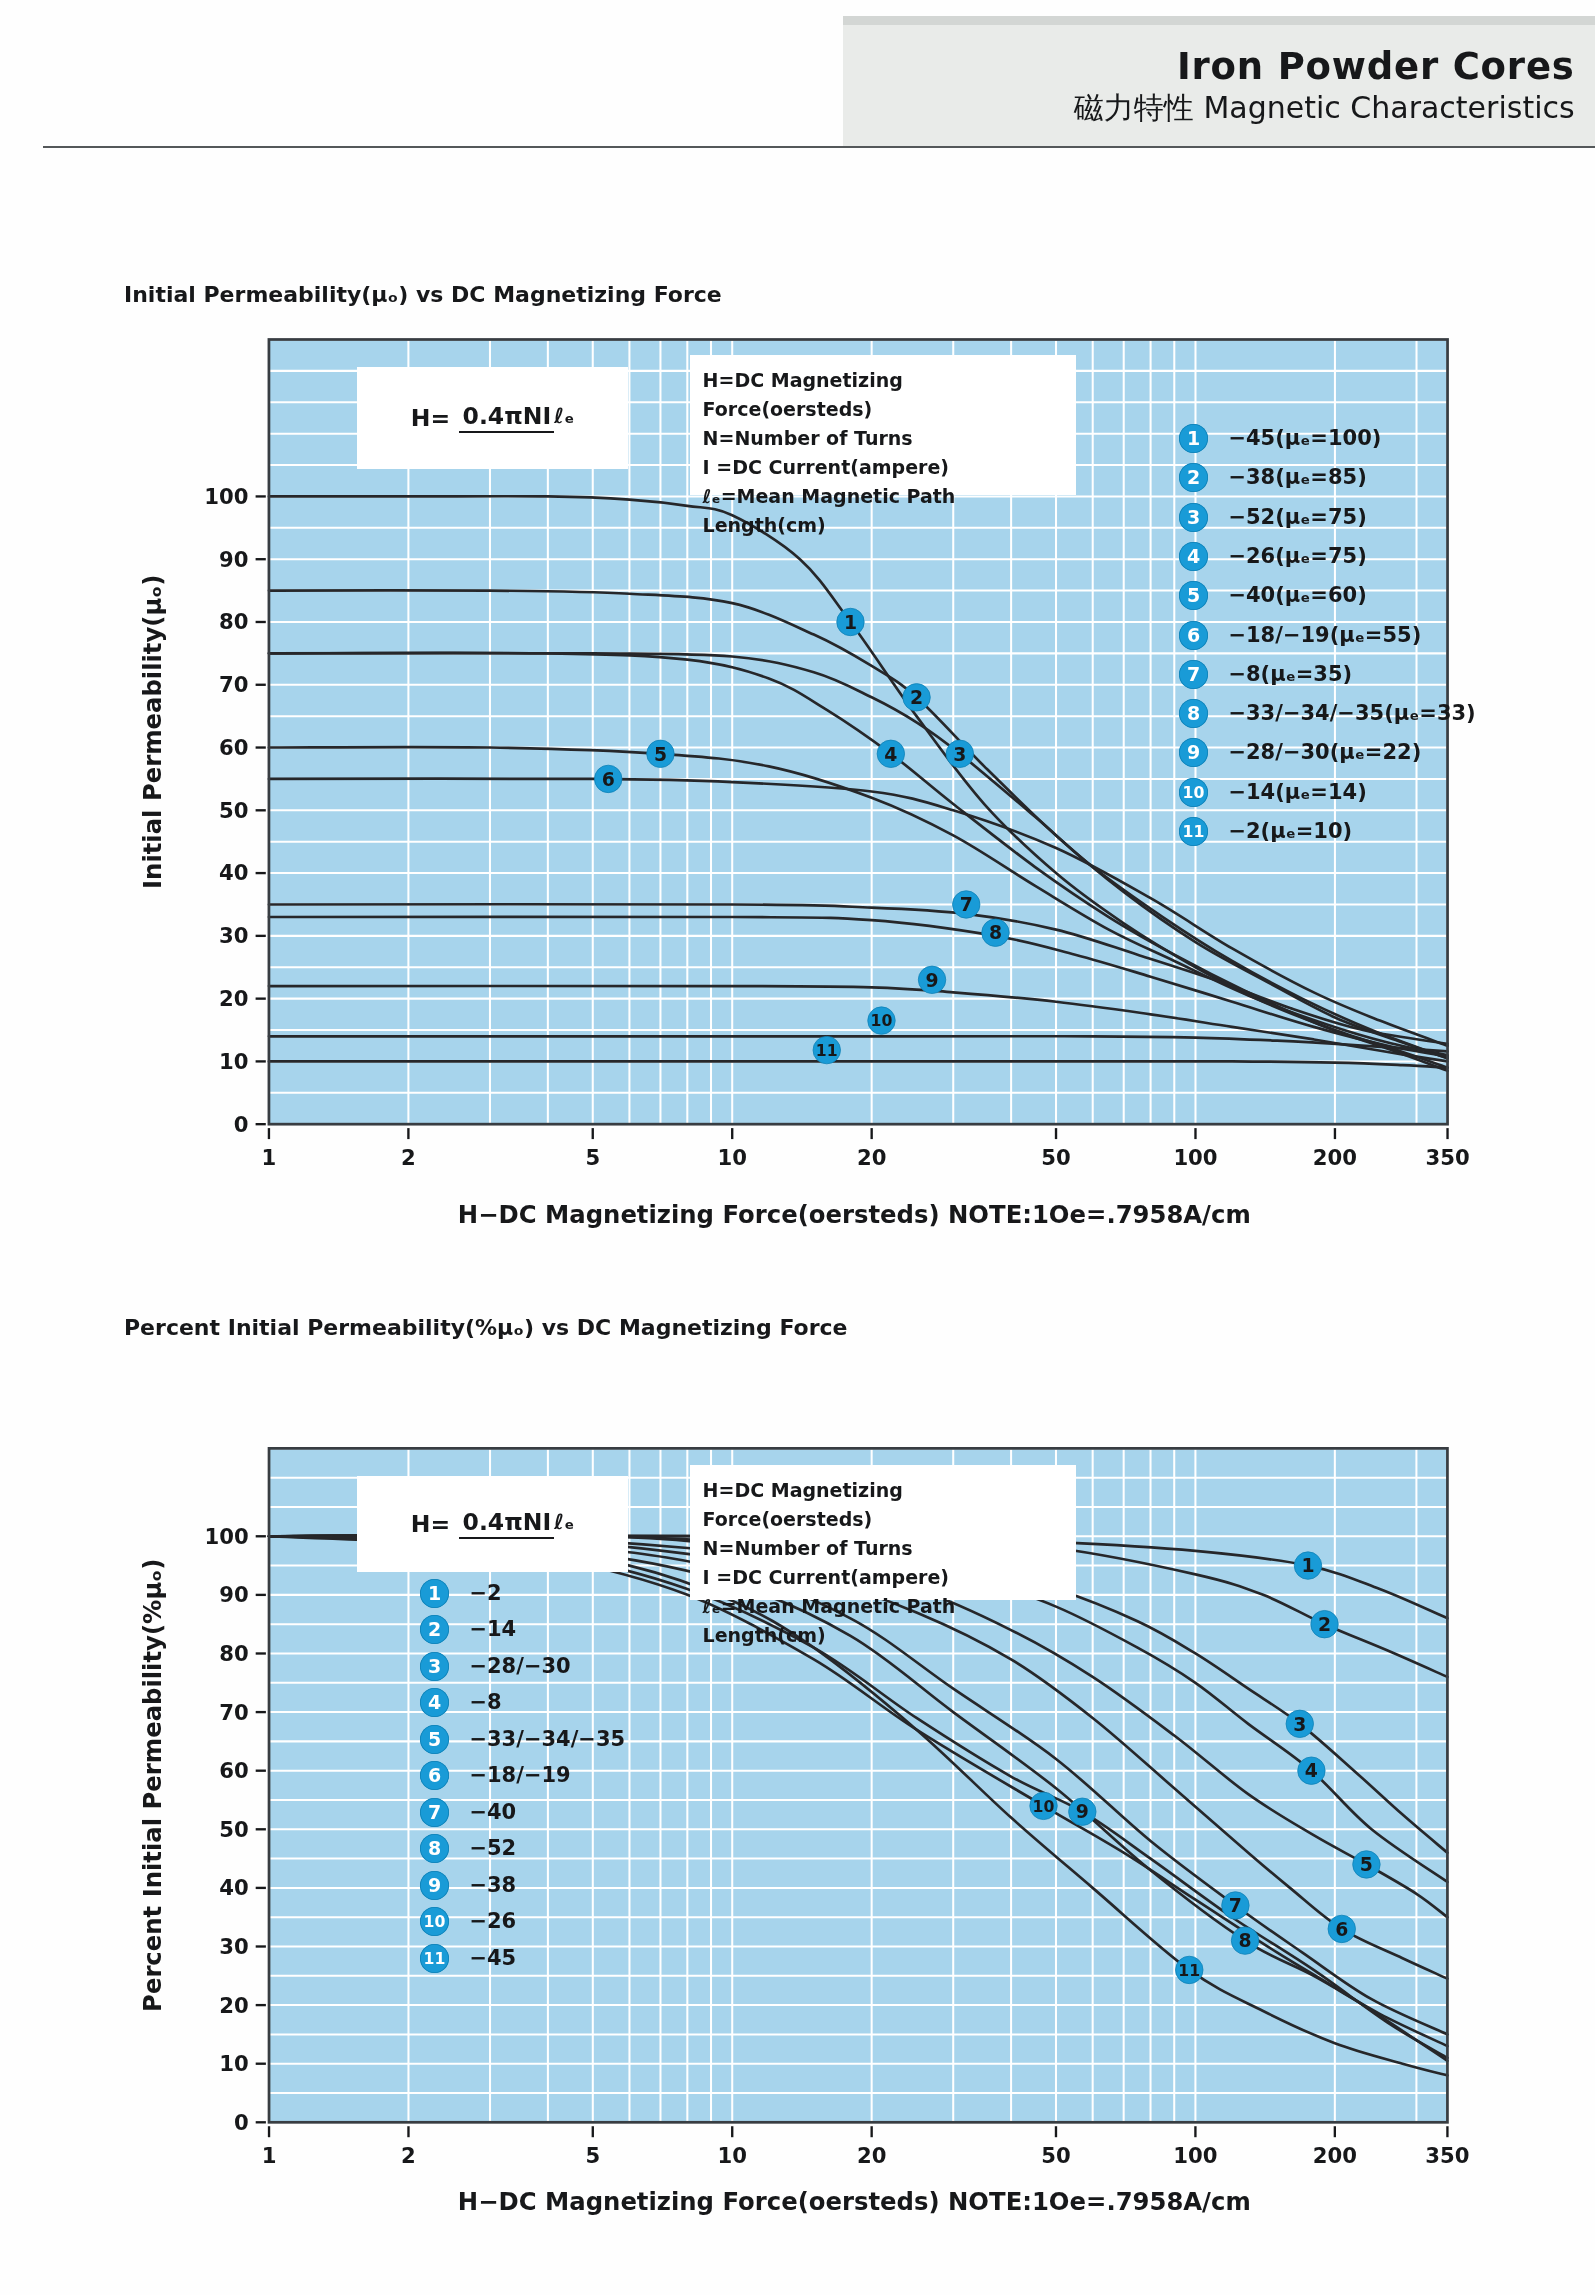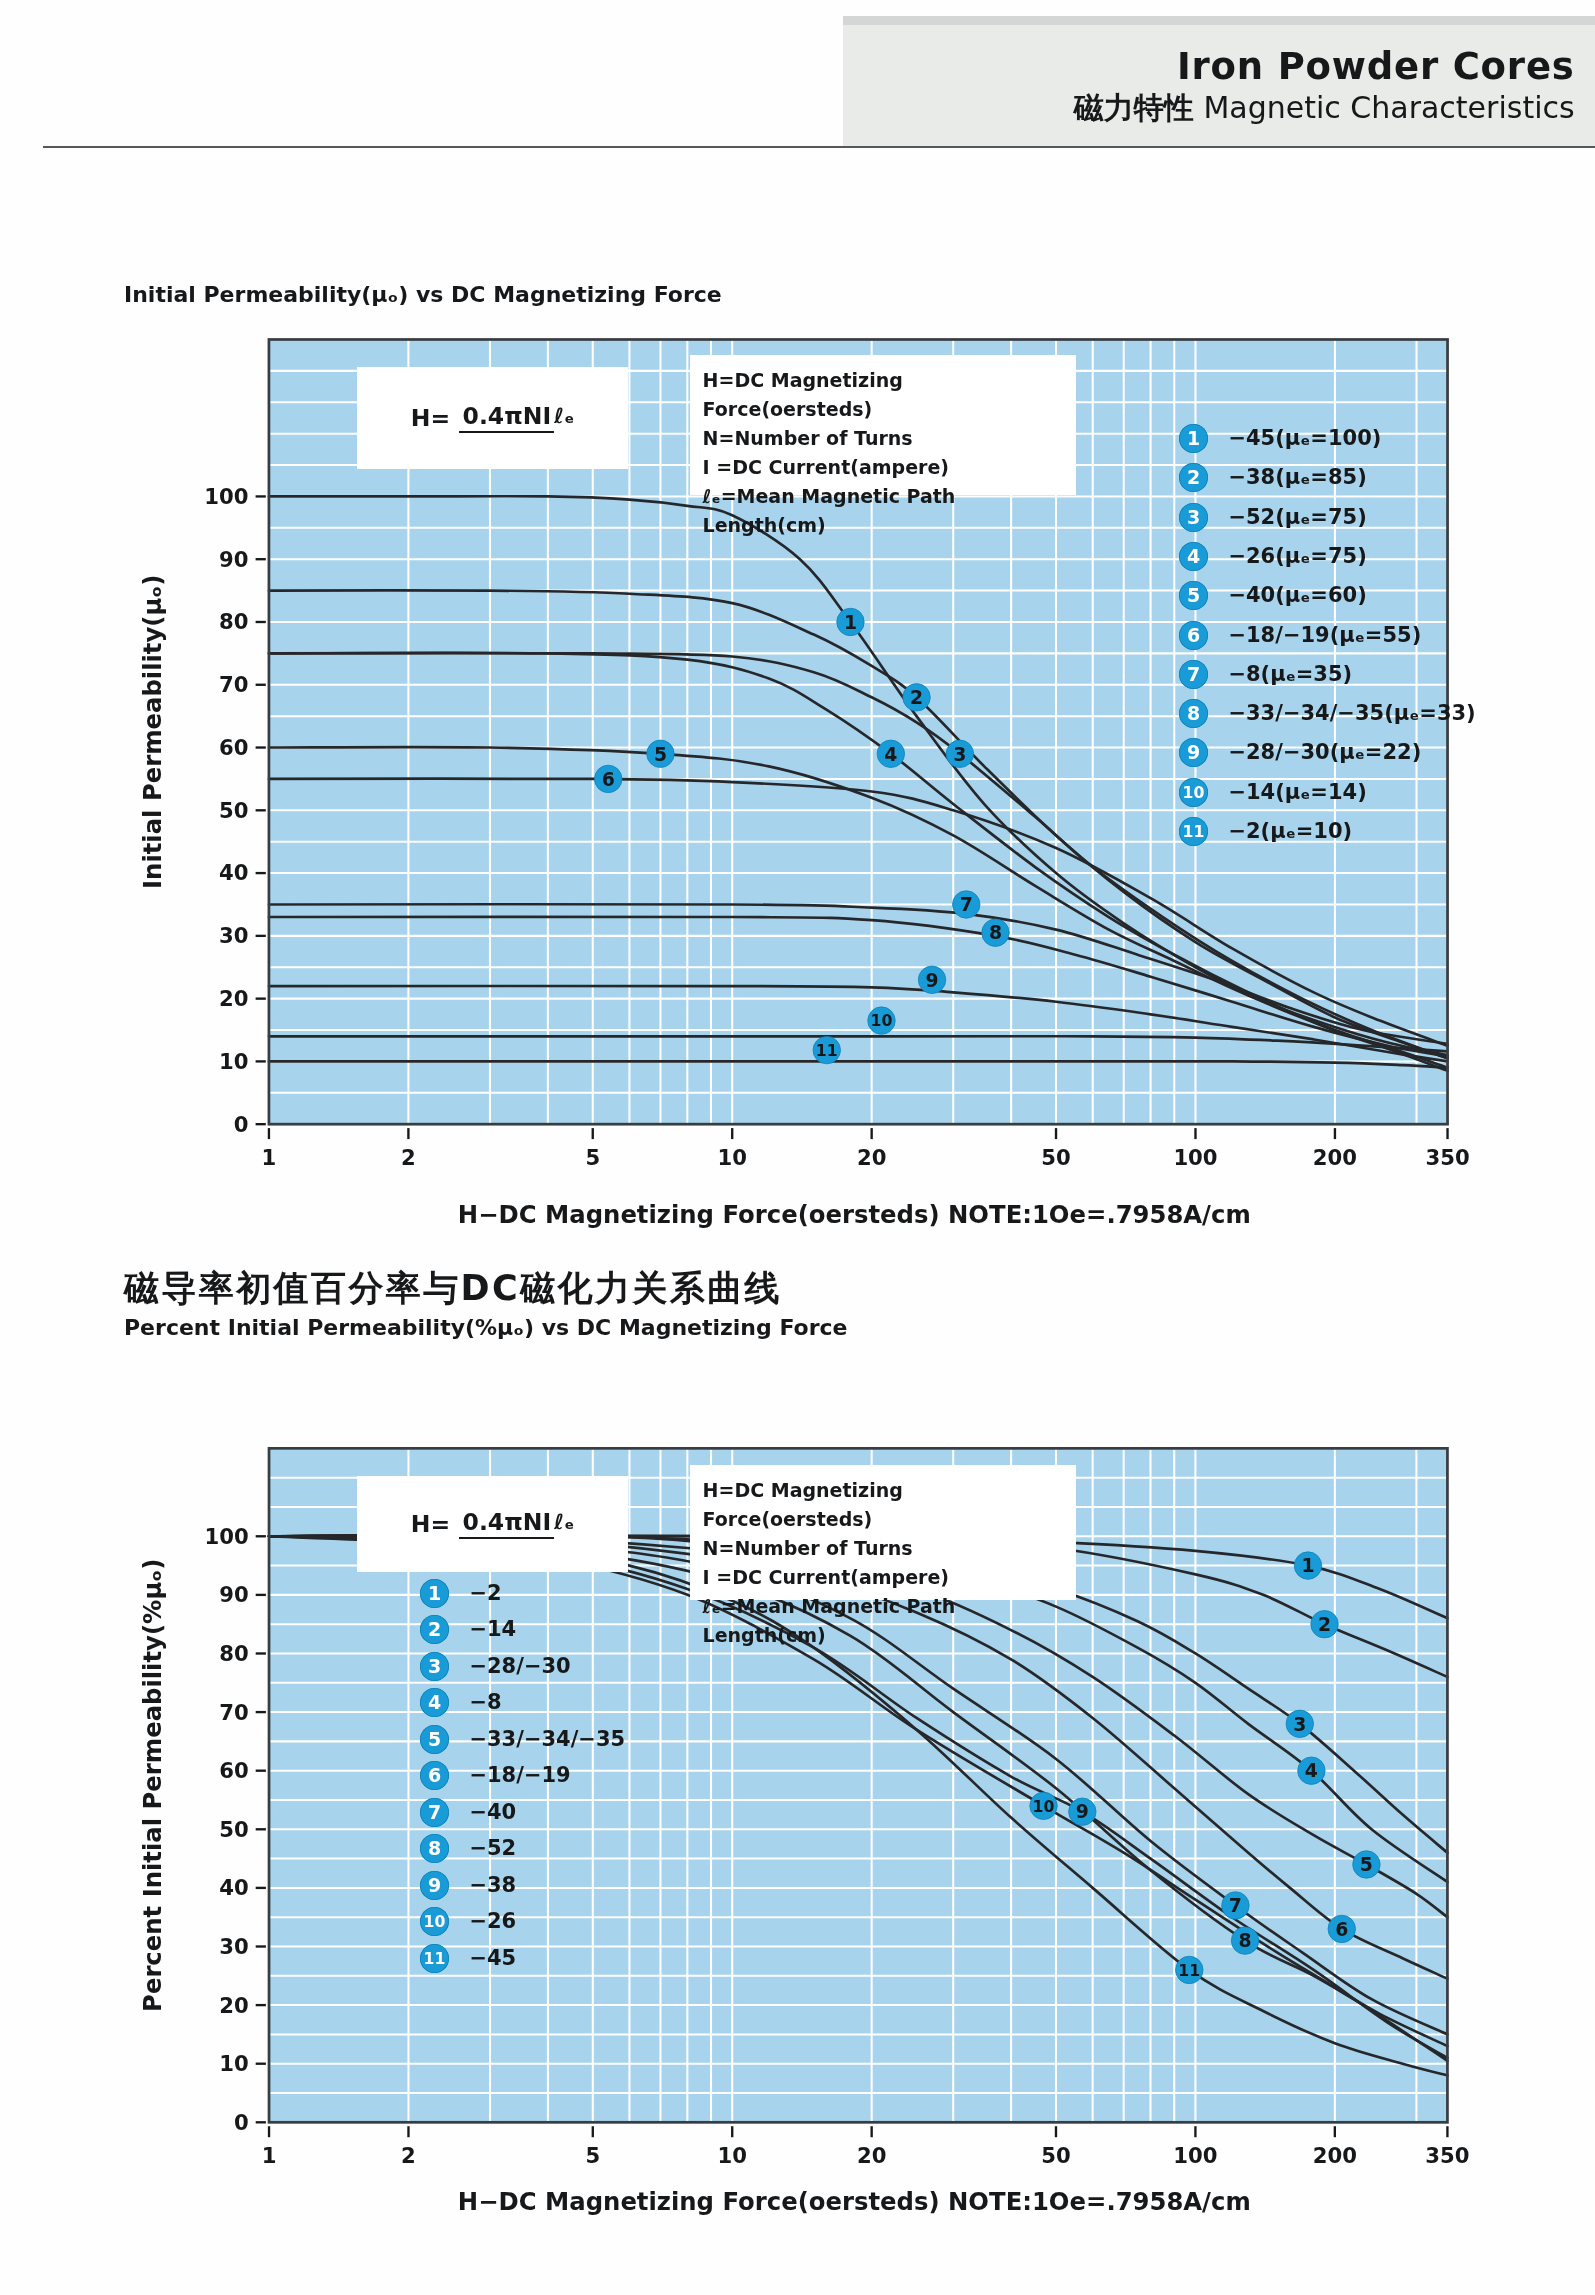--- a/index.html
+++ b/index.html
@@ -5,21 +5,21 @@
   html,body{margin:0;padding:0;background:#ffffff;}
   #page{position:relative;width:1596px;height:2295px;background:#fefefe;overflow:hidden;
         font-family:"DejaVu Sans",sans-serif;color:#17181a;}
   
   .header-box{position:absolute;left:843px;top:15.7px;width:752px;height:132px;
               background:#e9ebe9;border-top:9.4px solid #d3d6d4;box-sizing:border-box;
               display:flex;flex-direction:column;justify-content:center;align-items:flex-end;
               padding-right:20.4px;}
   .header-title{font-size:37px;font-weight:bold;line-height:44px;letter-spacing:0.8px;}
   .header-sub{font-size:30px;line-height:38px;}
-  .header-sub .zh{font-weight:bold;}
+  .header-sub .zh{font-weight:normal;}
   .top-rule{position:absolute;left:43px;top:146px;width:1553px;height:2.4px;background:#54585a;}
   
   .sec-title-zh{position:absolute;left:124px;font-size:35px;font-weight:bold;letter-spacing:2.4px;}
   .sec-title-en{position:absolute;left:124px;font-size:22px;font-weight:bold;}
   #sec1-zh{top:232px;} #sec1-en{top:282px;}
   #sec2-zh{top:1265px;} #sec2-en{top:1315px;}
   
   .chart-svg{position:absolute;}
   #chart0-svg{left:112px;top:308px;}
   #chart1-svg{left:112px;top:1417px;}
@@ -273,21 +273,20 @@
       <div class="lg-row" style="top: 354px;">
         <span class="lg-circle small">10</span>
         <span class="lg-label">−14(μₑ=14)</span>
       </div>
       <div class="lg-row" style="top: 393px;">
         <span class="lg-circle small">11</span>
         <span class="lg-label">−2(μₑ=10)</span>
       </div>
     </div>
 
-  <div id="sec2-zh" class="sec-title-zh">磁导率初值百分率与DC磁化力关系曲线</div>
   <div id="sec2-en" class="sec-title-en">Percent Initial Permeability(%μₒ) vs DC Magnetizing Force</div>
 
   <svg id="chart1-svg" class="chart-svg" width="1414" height="863" viewBox="0 0 1802 1100">
       <rect x="200" y="40" width="1502" height="859" fill="#a7d4ec"></rect>
       <g stroke="#ffffff" stroke-width="2.6">
         <line x1="200" y1="40" x2="200" y2="899"></line>
         <line x1="377.7260063823382" y1="40" x2="377.7260063823382" y2="899"></line>
         <line x1="481.6890555189349" y1="40" x2="481.6890555189349" y2="899"></line>
         <line x1="555.4520127646764" y1="40" x2="555.4520127646764" y2="899"></line>
         <line x1="612.6670074112817" y1="40" x2="612.6670074112817" y2="899"></line>

